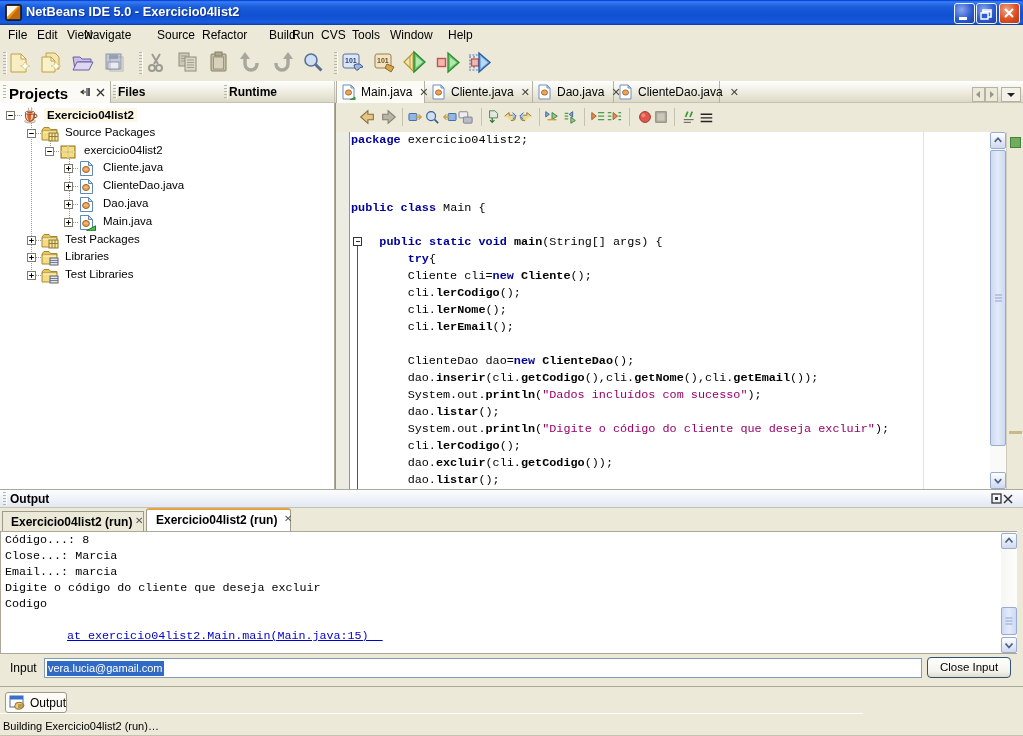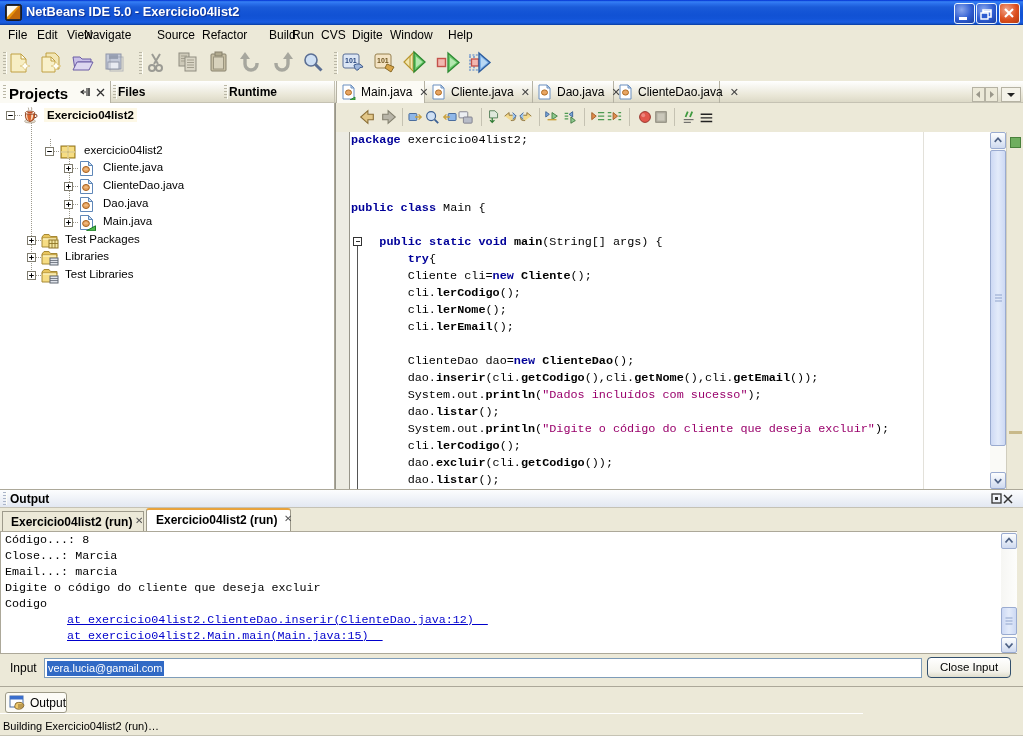--- a/index.html
+++ b/index.html
@@ -82,21 +82,21 @@
 <div class="abs" id="menubar">
   <span style="left:8px">File</span>
     <span style="left:37px">Edit</span>
     <span style="left:67px">View</span>
   <span style="left:84px">Navigate</span>
     <span style="left:157px">Source</span>
     <span style="left:202px">Refactor</span>
   <span style="left:269px">Build</span>
     <span style="left:292px">Run</span>
     <span style="left:321px">CVS</span>
-  <span style="left:352px">Digite</span>
+  <span style="left:352px">Tools</span>
     <span style="left:390px">Window</span>
     <span style="left:448px">Help</span>
 </div>
 <div class="abs" id="toolbar">
   <div class="thandle" style="left:3px"></div>
   <svg class="tico" style="left:6px" width="26" height="26" viewBox="0 0 26 26">
       <path d="M5 4 h10 l5 5 v13 h-15 z" fill="#f7eec4" stroke="#c0a043"></path>
       <path d="M15 4 l5 5 h-5 z" fill="#fdfaea" stroke="#c0a043"></path>
       <path d="M17 17 l2 3 l2 -3 l3 -1 l-3 -1 l-2 -3 l-2 3 l-3 1 z" fill="#fffef6" stroke="#d8bc6a" stroke-width="0.6"></path>
     </svg>
@@ -248,20 +248,35 @@
         <path d="M5.2 6.5 q-0.2 5.5 2 7.5 q-3.8 -1.5 -3.2 -7.5 z" fill="#f7ddc4"></path>
         <path d="M9.2 6.5 q0.3 5.5 -1 7.3 q3.5 -1.3 2.8 -7.3 z" fill="#f7ddc4"></path>
         <ellipse cx="8" cy="5.8" rx="4.8" ry="1.7" fill="#fdf4e8" stroke="#8a3d1a" stroke-width="0.8"></ellipse>
         <ellipse cx="8" cy="5.8" rx="2.9" ry="1" fill="#c34a22"></ellipse>
         <path d="M12.6 7 q2.8 0.3 2.4 2.2 q-0.4 1.8 -2.8 1.5" fill="none" stroke="#8a3d1a" stroke-width="1"></path>
         <path d="M6.3 0.6 q1 1.6 -0.2 3.2 M9.3 0.2 q1.1 1.9 -0.1 3.6" fill="none" stroke="#b5ab9e" stroke-width="1"></path>
       </svg>
     <span class="abs" style="left:44px;top:1px;font-weight:bold;background:#fdf8e6;padding:1px 3px;">Exercicio04list2</span>
   </div>
 
+  <div class="trow" style="left:0;top:22px;width:335px;">
+    <svg class="abs" style="left:27px;top:4px" width="9" height="9" viewBox="0 0 9 9">
+        <rect x="0.5" y="0.5" width="8" height="8" fill="#fff" stroke="#7e7b6e"></rect>
+        <path d="M2.2 4.5 h4.6" stroke="#000" stroke-width="1"></path>
+      </svg>
+    <div class="abs" style="left:36px;top:8px;width:6px;height:1px;background:repeating-linear-gradient(to right,#9d9a8d 0 1px,transparent 1px 2px);"></div>
+    <svg class="abs" style="left:41px;top:1px" width="18" height="16" viewBox="0 0 18 16">
+        <path d="M1 4 l2 -2.5 h5 l1.5 2 h6.5 v2 h-15 z" fill="#e8c55e" stroke="#a78935"></path>
+        <path d="M1 5 h15 v9 h-15 z" fill="#f6dd84" stroke="#a78935"></path>
+        <path d="M2 6 h13" stroke="#fdf2c0" stroke-width="1.4"></path>
+        <rect x="8" y="7" width="9" height="8" fill="#f3e6a2" stroke="#8f7527"></rect>
+        <path d="M8 10.5 h9 M11 7 v8 M14 7 v8" stroke="#8f7527" stroke-width="0.9"></path>
+      </svg>
+    <span class="abs" style="left:65px;top:1px;">Source Packages</span>
+  </div>
 
   <div class="trow" style="left:0;top:40px;width:335px;">
     <svg class="abs" style="left:45px;top:4px" width="9" height="9" viewBox="0 0 9 9">
         <rect x="0.5" y="0.5" width="8" height="8" fill="#fff" stroke="#7e7b6e"></rect>
         <path d="M2.2 4.5 h4.6" stroke="#000" stroke-width="1"></path>
       </svg>
     <div class="abs" style="left:54px;top:8px;width:6px;height:1px;background:repeating-linear-gradient(to right,#9d9a8d 0 1px,transparent 1px 2px);"></div>
     <svg class="abs" style="left:60px;top:1px" width="17" height="16" viewBox="0 0 17 16">
         <rect x="1" y="2" width="14" height="12" fill="#edc94f" stroke="#8f7527"></rect>
         <rect x="2" y="3" width="12" height="10" fill="#f6dd84" stroke="none"></rect>
@@ -516,21 +531,21 @@
     <b style="position:absolute;left:9px;top:3px;">Exercicio04list2 (run)</b>
     <span style="position:absolute;left:137px;top:3px;color:#555;font-size:10px;">✕</span>
   </div>
 </div>
 <div class="abs" id="outtext">
     <div>Código...: 8</div>
 <div>Close...: Marcia</div>
 <div>Email...: marcia</div>
 <div>Digite o código do cliente que deseja excluir</div>
 <div>Codigo</div>
-<div><span style="padding-left:62px;"></span><span style="color:#0000cc;text-decoration:underline;">at exercicio04list2.ClienteDao.inserir(ClienteDao.java:12)&nbsp;&nbsp;</span></div>
+<div><span style="padding-left:62px;"></span></div>
 <div><span style="padding-left:62px;"></span><span style="color:#0000cc;text-decoration:underline;">at exercicio04list2.Main.main(Main.java:15)&nbsp;&nbsp;</span></div>
 </div>
 <div class="abs" id="outscroll">
   <div class="abs" style="left:0;top:1px;width:16px;height:16px;background:linear-gradient(#fdfefe,#cfdaf0);border:1px solid #9aabd0;border-radius:2px;box-sizing:border-box;"><svg width="14" height="14" viewBox="0 0 14 14">
         <path d="M3.5 8.5 l3.5 -4 l3.5 4" fill="none" stroke="#4d6185" stroke-width="1.8"></path>
       </svg></div>
   <div class="abs" style="left:0;top:75px;width:16px;height:28px;background:linear-gradient(to right,#cdd9f4,#e3ebfa 50%,#cdd9f4);border:1px solid #9aabd0;border-radius:2px;box-sizing:border-box;"><svg width="14" height="26" viewBox="0 0 14 26">
         <path d="M3.5 10 h7 m-7 3 h7 m-7 3 h7" stroke="#8fa3cc" stroke-width="1"></path>
       </svg></div>
   <div class="abs" style="left:0;top:105px;width:16px;height:16px;background:linear-gradient(#fdfefe,#cfdaf0);border:1px solid #9aabd0;border-radius:2px;box-sizing:border-box;"><svg width="14" height="14" viewBox="0 0 14 14">

